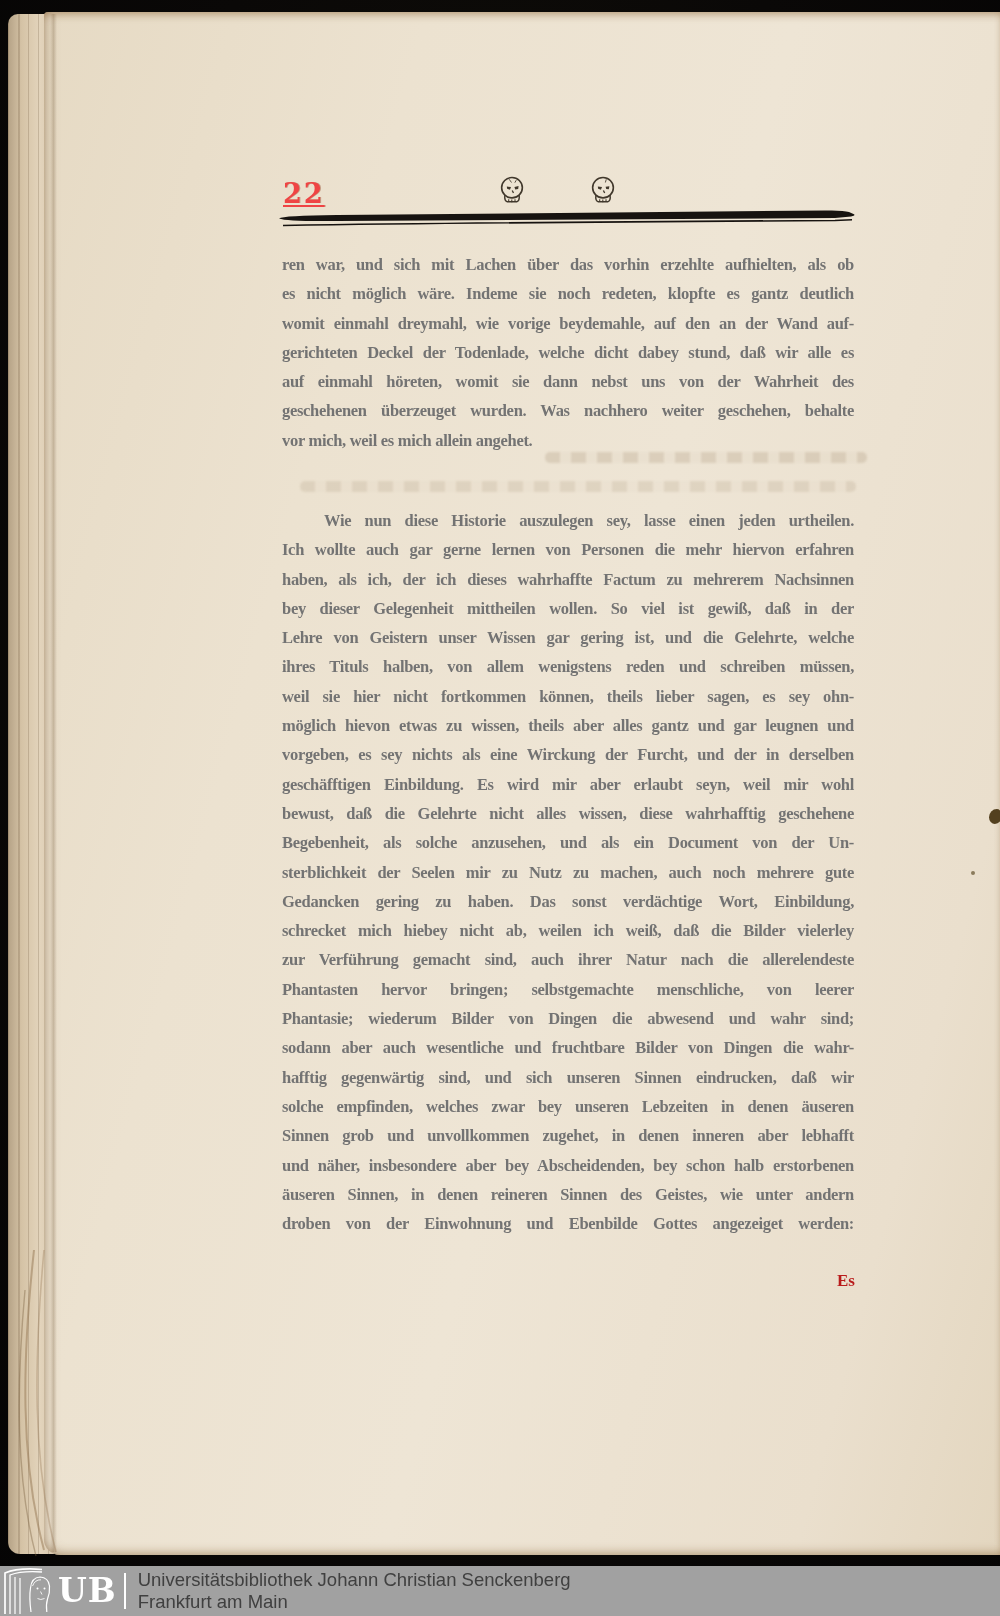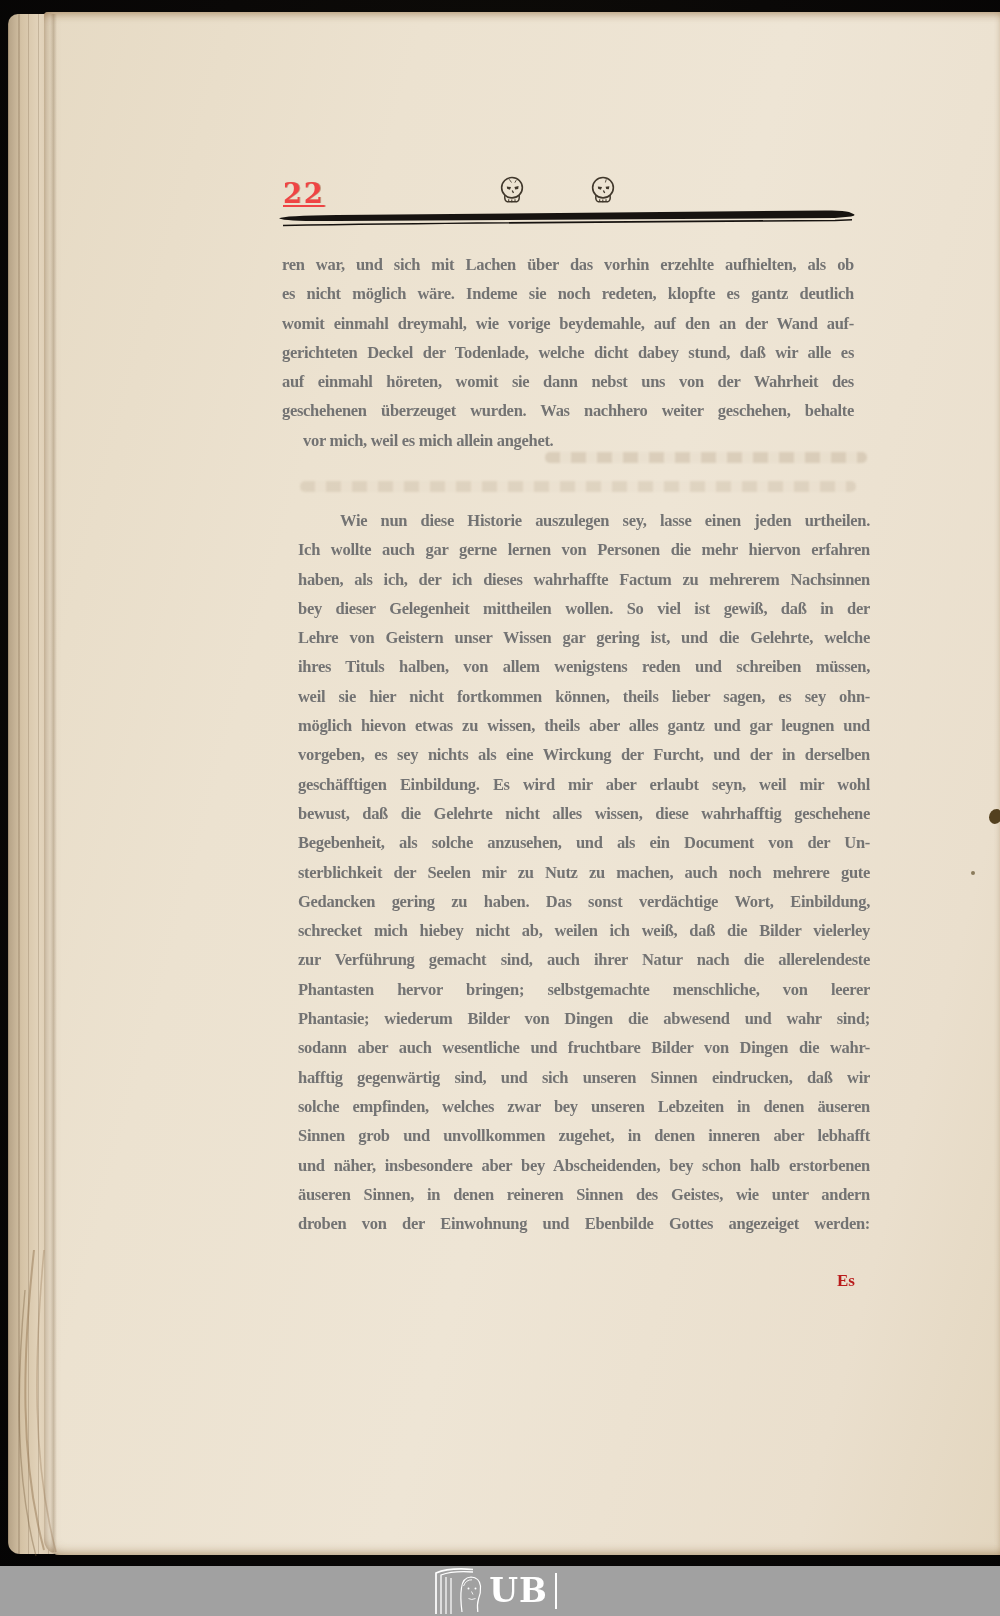--- a/index.html
+++ b/index.html
@@ -49,32 +49,32 @@
   }
   .skull{position:absolute;top:174px;}
   .skull.s1{left:496px;} .skull.s2{left:587px;}
   .rule{position:absolute;left:277px;top:209px;}
   .textblock{
     position:absolute;left:282px;width:572px;
     font-family:"Liberation Serif", serif;font-weight:bold;
     font-size:16.5px;line-height:29.3px;color:#737373;letter-spacing:-0.3px;
   }
   .p1{top:250px;}
-  .p2{top:506px;margin-left:16px;}
+  .p2{top:506px;}
   .tline{text-align:justify;text-align-last:justify;white-space:normal;}
   .tline.indent{padding-left:42px;}
-  .tline.flush{text-align:left;text-align-last:left;margin-left:21px;}
+  .tline.flush{text-align:left;text-align-last:left;}
   .catchword{
     position:absolute;left:283px;top:1266px;width:572px;text-align:right;
     font:bold 17px/29px "Liberation Serif", serif;color:#b91c1c;
   }
   
   .footer{
     position:absolute;left:0;right:0;top:1566px;height:50px;
-    background:#a1a1a1;display:flex;align-items:center;flex-direction:column;
+    background:#a1a1a1;display:flex;align-items:center;
   }
   .footer .logo{display:flex;align-items:center;height:50px;}
   .footer .ub{
     font:bold 33px "DejaVu Serif", serif;color:#fff;letter-spacing:1px;
     margin-left:2px;line-height:50px;
   }
   .footer .sep{width:2px;height:36px;background:#fff;margin:0 12px 0 7px;}
   .footer .ftext{
     font-family:"Liberation Sans", sans-serif;font-size:18.5px;line-height:22px;
     color:#404040;

